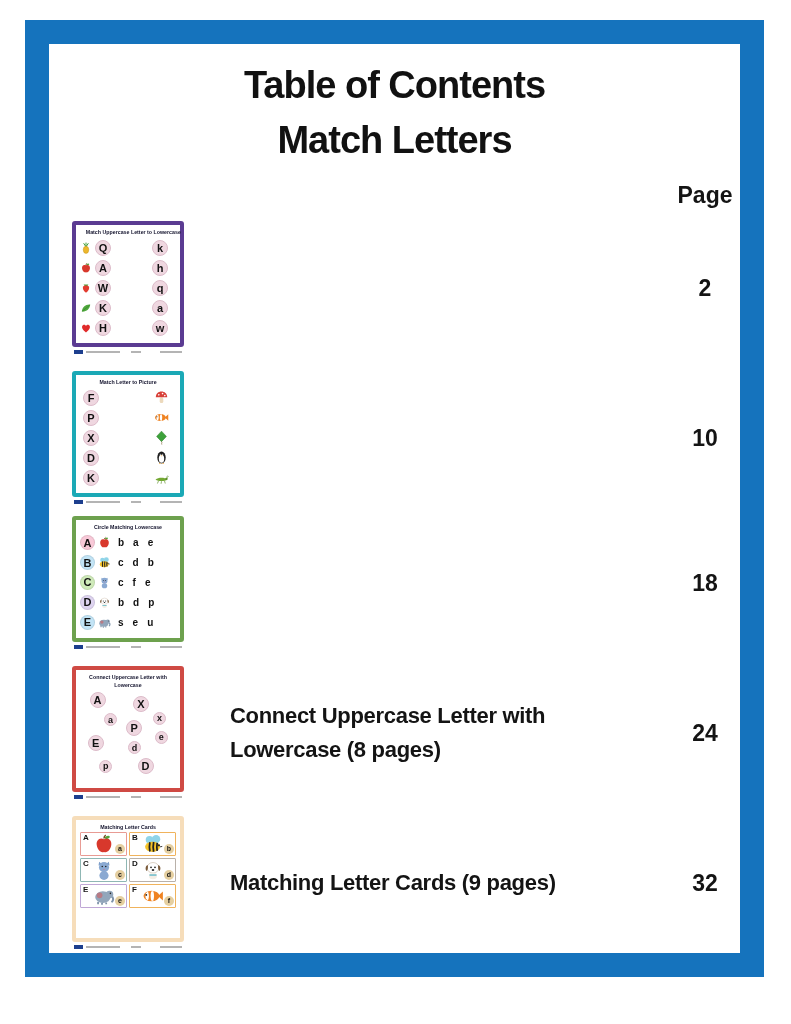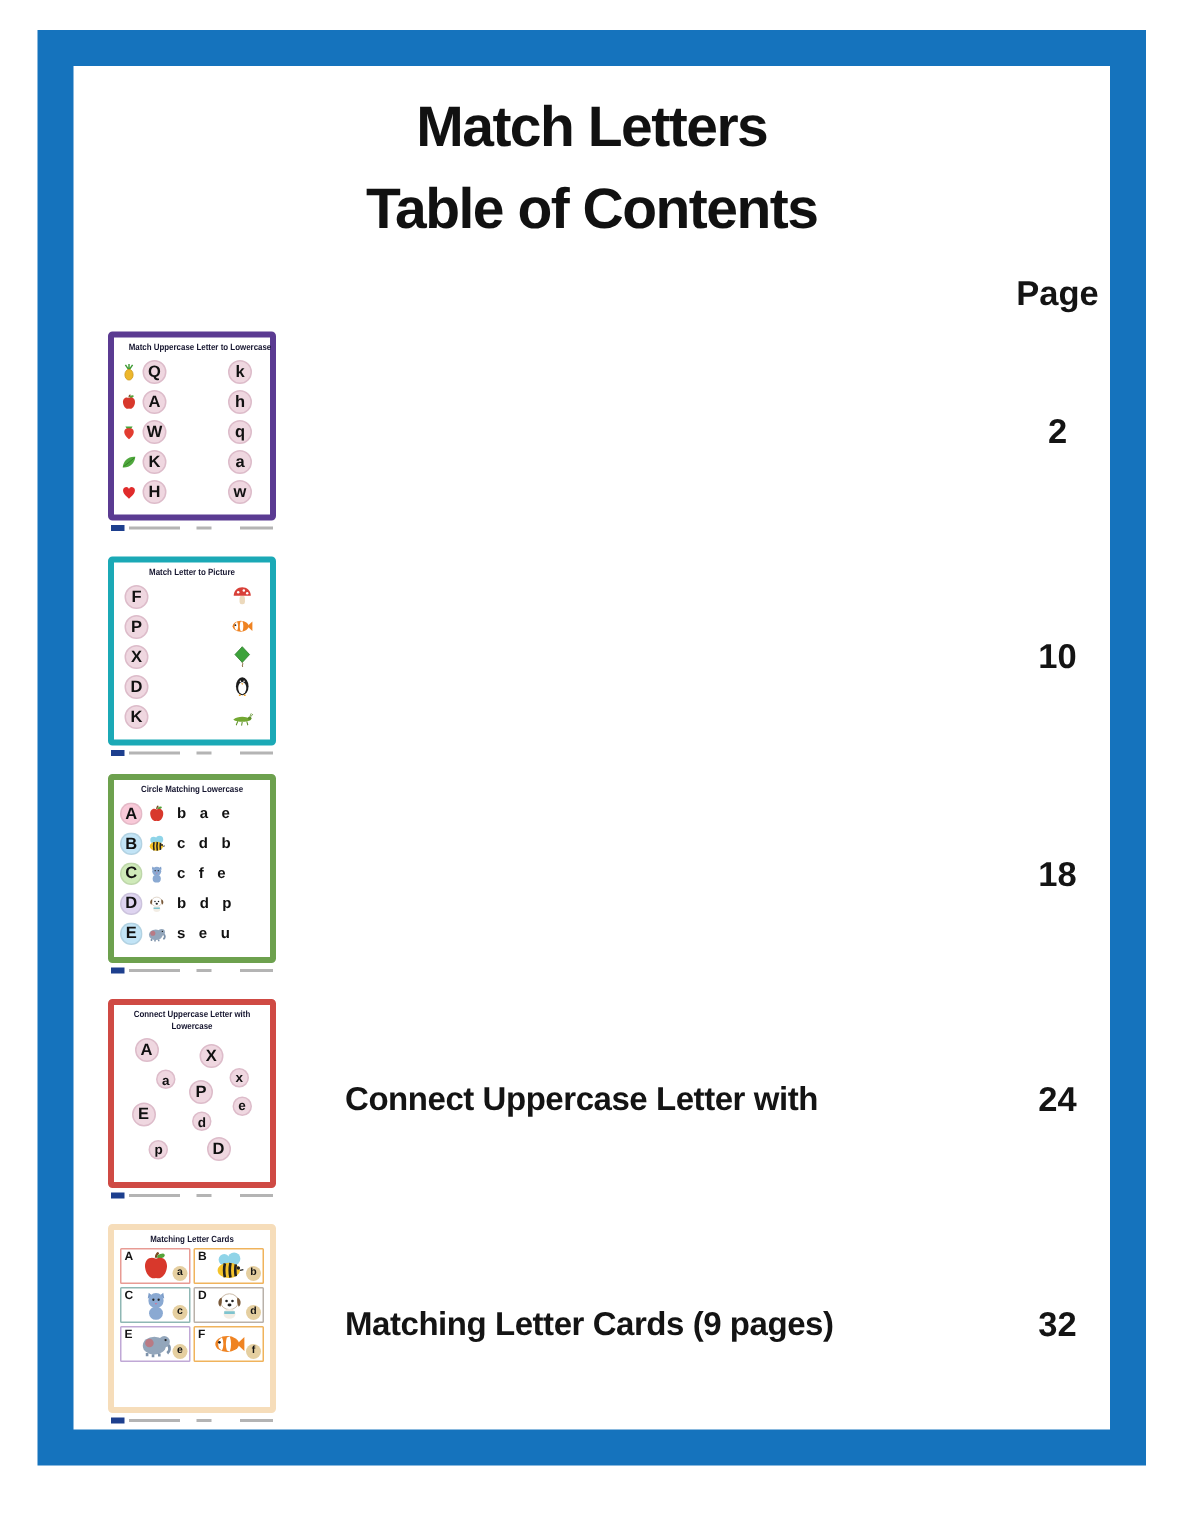--- a/index.html
+++ b/index.html
@@ -47,22 +47,22 @@
               display:flex;align-items:center;justify-content:center;}
   .scatter-dot{position:absolute;}
 </style>
 </head>
 <body>
 
 <div class="page">
   <div class="frame"></div>
   <div class="content">
     <h1 class="main-title">
+      <div>Table of Contents</div>
       <div>Match Letters</div>
-      <div>Table of Contents</div>
     </h1>
     <div class="page-col-header">Page</div>
     <div id="toc-rows">
         <div class="toc-row" style="top: 174px;">
           <div class="thumb-wrap">
             <div class="thumb" style="border-color: rgb(91, 59, 146);">
               <div class="thumb-title">Match Uppercase Letter to Lowercase</div>
               <div class="thumb-body">
                 <div class="lrow">
                   <span class="icon" style="width: 12px; height: 12px;">
@@ -333,20 +333,21 @@
             </div>
             <div class="thumb-footer">
               <span class="tf-logo"></span>
               <span class="tf-bar" style="width: 34px;"></span>
               <span class="tf-bar" style="width: 10px; margin-left: 8px;"></span>
               <span class="tf-bar" style="width: 22px; margin-left: auto;"></span>
             </div>
           </div>
           <div class="entry-title">
             <div>Connect Uppercase Letter with</div>
+            <div>Lowercase (8 pages)</div>
           </div>
           <div class="entry-page">24</div>
         </div>
         <div class="toc-row" style="top: 769px;">
           <div class="thumb-wrap">
             <div class="thumb" style="border-color: rgb(246, 221, 186);">
               <div class="thumb-title">Matching Letter Cards</div>
               <div class="thumb-body" style="display: block;">
                 <div class="cards-grid">
                   <div class="card" style="border-color: rgb(232, 155, 148);">

